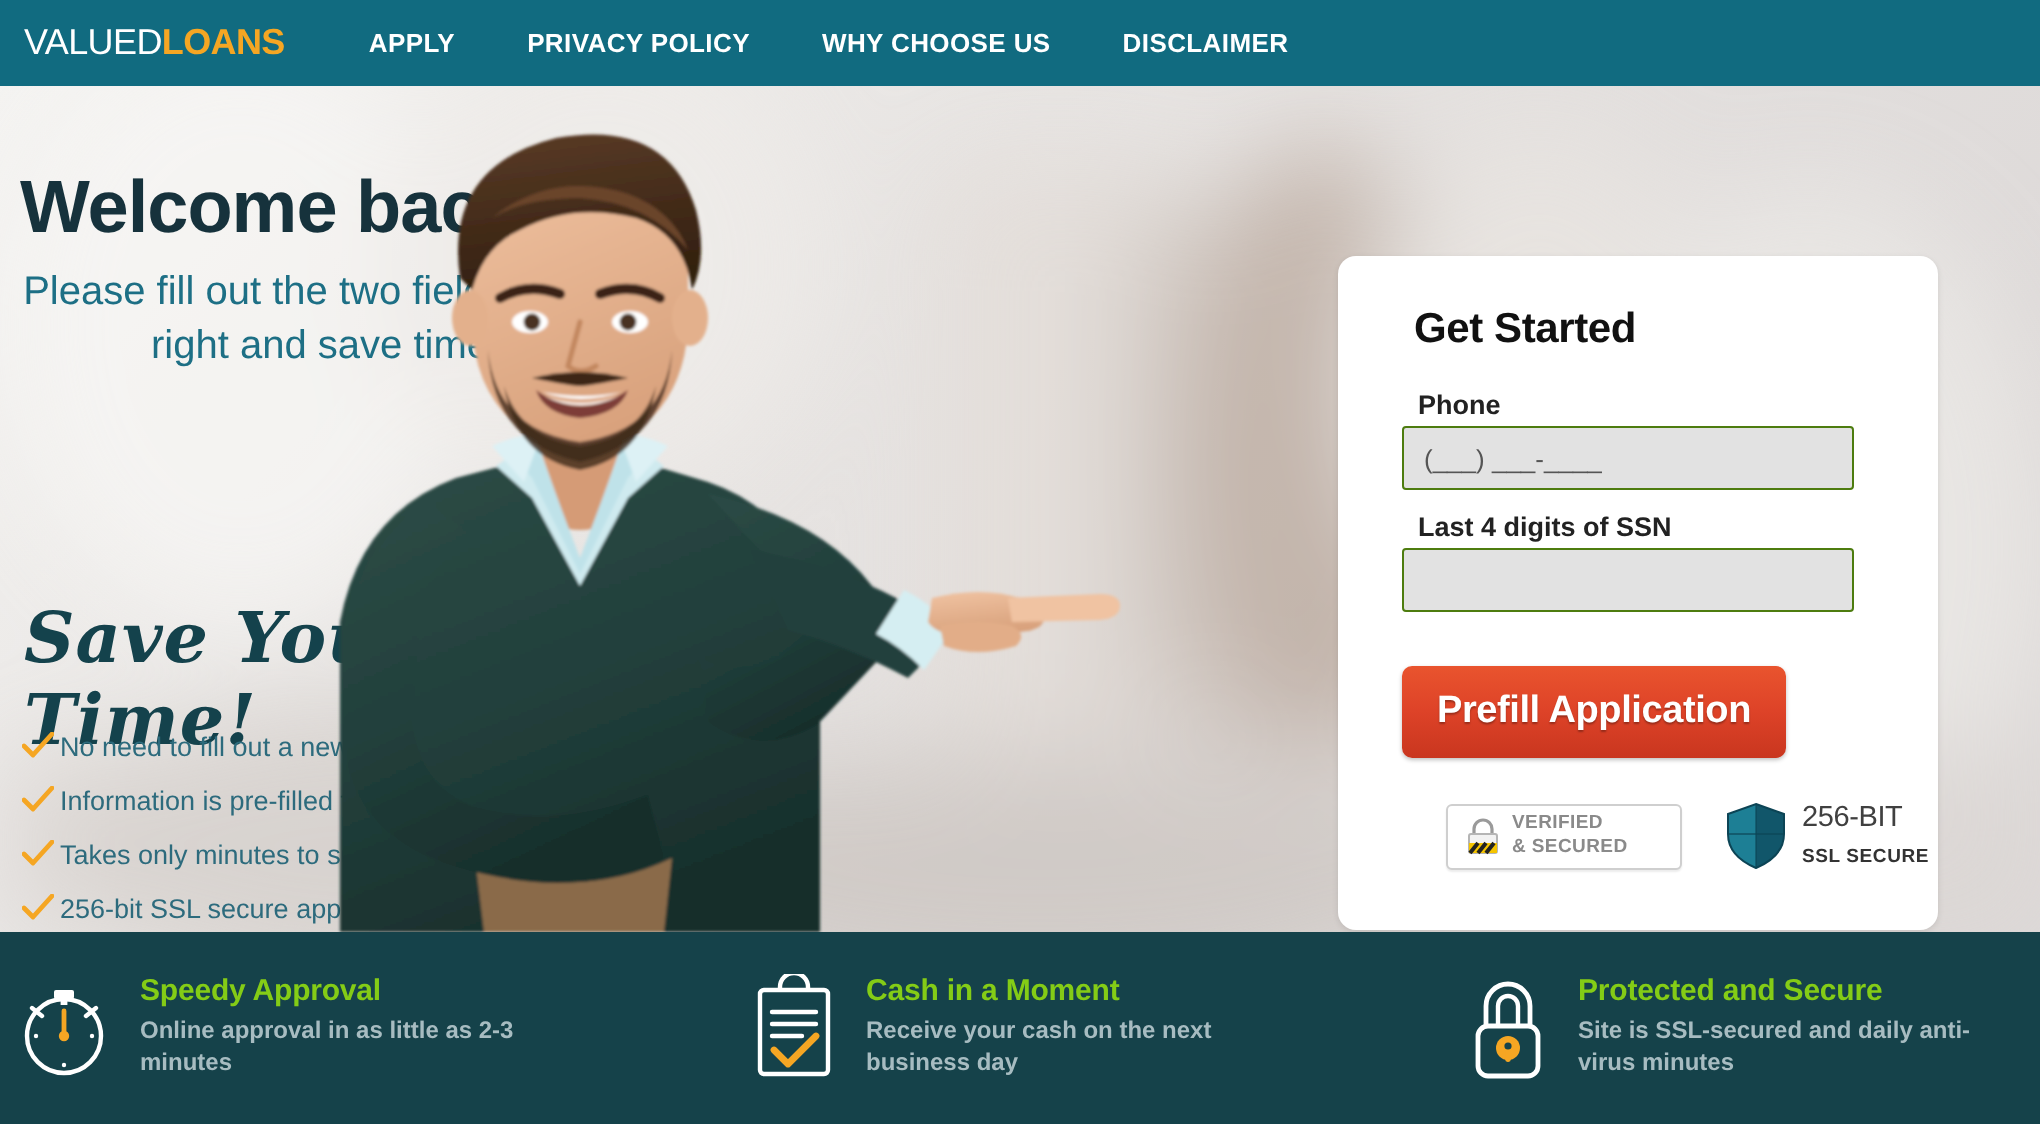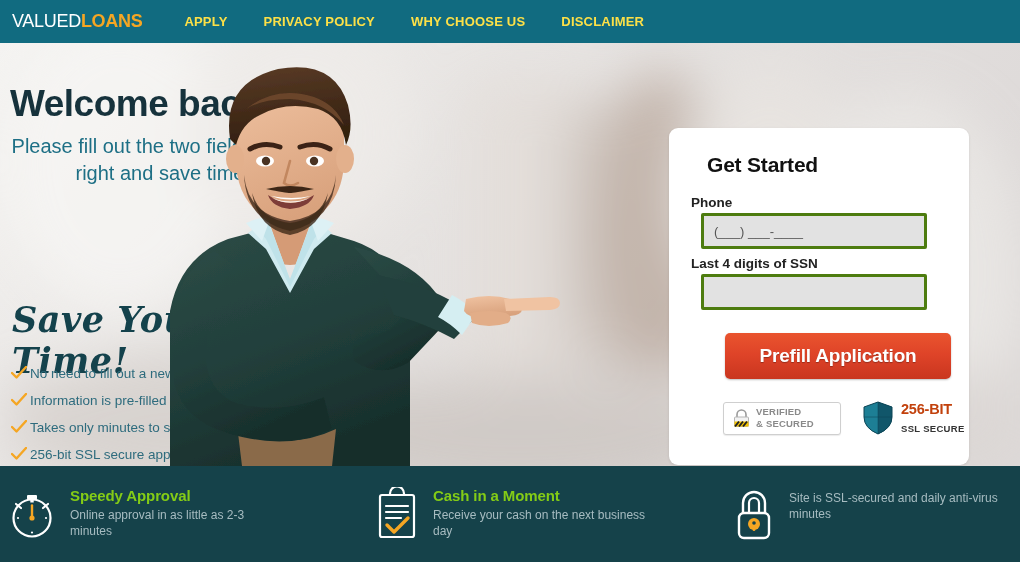--- a/index.html
+++ b/index.html
@@ -14,21 +14,21 @@
   .topbar{
     position:absolute;left:0;top:0;width:1020px;height:43px;
     background:#116b80;
     display:flex;align-items:center;
   }
   .logo{margin-left:12px;font-size:18px;letter-spacing:-0.3px;white-space:nowrap;}
   .logo .a{color:#ffffff;font-weight:400;}
   .logo .b{color:#f5a623;font-weight:700;}
   .nav{display:flex;align-items:center;margin-left:24px;}
   .nav a{
-    color:#fde047;text-decoration:none;font-size:13px;font-weight:600;
+    color:#ffffff;text-decoration:none;font-size:13px;font-weight:600;
     letter-spacing:0.2px;padding:0 18px;white-space:nowrap;
   }
 
   
   .hero{
     position:absolute;left:0;top:43px;width:1020px;height:423px;
     background:
       radial-gradient(circle at 18% 30%, #f2f1f0 0%, #e6e4e3 40%, #e1dfde 70%),
       #e1dfde;
     overflow:hidden;
@@ -64,58 +64,57 @@
   .card{
     position:absolute;left:669px;top:85px;width:300px;height:337px;
     background:#ffffff;border-radius:9px;
     box-shadow:0 1px 3px rgba(0,0,0,0.10);
   }
   .card h2{
     margin:0;position:absolute;left:38px;top:25px;
     font-size:21px;font-weight:700;color:#111;letter-spacing:-0.2px;
   }
   .flabel{
-    position:absolute;left:22px;font-size:13.5px;font-weight:700;color:#222;
+    position:absolute;left:40px;font-size:13.5px;font-weight:700;color:#222;
   }
   .finput{
     position:absolute;left:32px;width:226px;height:30px;
-    background:#e2e2e2;border:3px solid #4d7c0f;border-radius:2px;
+    background:#e2e2e2;border:1px solid #4d7c0f;border-radius:2px;
     font-family:"Liberation Sans", sans-serif;font-size:13px;color:#555;
     padding:15px 10px;box-sizing:border-box;outline:none;
   }
   .finput::placeholder{color:#555;}
   .cta{
-    position:absolute;left:32px;top:205px;width:226px;height:46px;
+    position:absolute;left:32px;top:205px;width:192px;height:46px;
     border:none;border-radius:5px;cursor:pointer;
     background:linear-gradient(180deg,#e9542e 0%,#de4328 48%,#c9361f 100%);
     color:#fff;font-family:"Liberation Sans", sans-serif;
     font-size:19px;font-weight:700;letter-spacing:-0.2px;
     text-shadow:0 1px 1px rgba(0,0,0,0.30);
     box-shadow:0 1px 2px rgba(0,0,0,0.25);
-    margin-left:24px;
   }
   .badges{position:absolute;left:30px;top:272px;display:flex;align-items:center;}
   .vbadge{
     width:116px;height:31px;background:#fff;border:1px solid #cfcfcf;border-radius:3px;
     display:flex;align-items:center;box-shadow:0 1px 1px rgba(0,0,0,.08);margin-left:24px;
   }
   .vbadge .vtxt{font-size:9.5px;font-weight:700;color:#8a8a8a;line-height:1.25;letter-spacing:0.2px;}
   .sbadge{display:flex;align-items:center;margin-left:22px;}
-  .sbadge .stxt1{font-size:14.5px;font-weight:700;color:#c2410c;letter-spacing:-0.2px;text-align:center;}
+  .sbadge .stxt1{font-size:14.5px;font-weight:400;color:#404040;letter-spacing:-0.2px;text-align:center;}
   .sbadge .stxt2{font-size:9.5px;font-weight:700;color:#333;letter-spacing:0.3px;}
 
   
   .footer{
     position:absolute;left:0;top:466px;width:1020px;height:96px;
     background:#15424a;display:flex;align-items:flex-start;
   }
   .fitem{display:flex;align-items:flex-start;padding-top:21px;}
   .fitem .ficon{flex:0 0 auto;margin-right:14px;}
   .fitem .ftitle{font-size:15px;font-weight:700;color:#84cc16;letter-spacing:-0.1px;}
-  .fitem .fdesc{font-size:12px;color:#a7bcc1;line-height:1.35;margin-top:3px;max-width:215px;}
+  .fitem .fdesc{font-size:12px;color:#a7bcc1;line-height:1.35;margin-top:3px;max-width:215px;font-weight:bold;}
   .f1{margin-left:8px;}
   .f2{margin-left:90px;}
   .f3{margin-left:85px;}
 </style>
 </head>
 <body>
 
 <div class="page">
 
   <div class="topbar">
@@ -373,18 +372,19 @@
         <svg width="42" height="54" viewBox="0 0 42 54">
           <path d="M10 26 V16 A11 11 0 0 1 32 16 V26" fill="none" stroke="#ffffff" stroke-width="2.4"></path>
           <path d="M16 26 V16 A5 5 0 0 1 26 16 V26" fill="none" stroke="#ffffff" stroke-width="2.2"></path>
           <rect x="6" y="26" width="30" height="25" rx="5" fill="none" stroke="#ffffff" stroke-width="2.4"></rect>
           <circle cx="21" cy="37" r="6" fill="#f5a623"></circle>
           <rect x="19.6" y="37" width="2.8" height="7" rx="1.2" fill="#f5a623"></rect>
           <circle cx="21" cy="36" r="1.8" fill="#15424a"></circle>
         </svg>
       </span>
       <span>
+        <div class="ftitle">Protected and Secure</div>
         <div class="fdesc">Site is SSL-secured and daily anti-virus minutes</div>
       </span>
     </div>
 
   </div>
 </div>
 
 </body></html>

